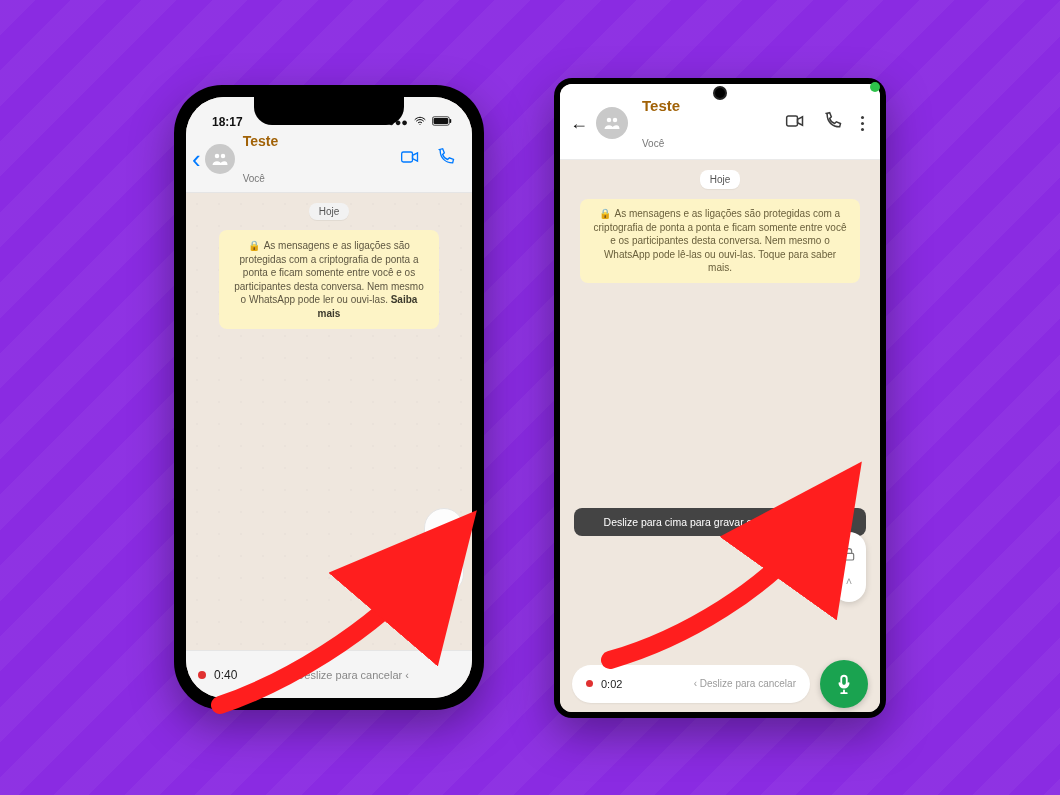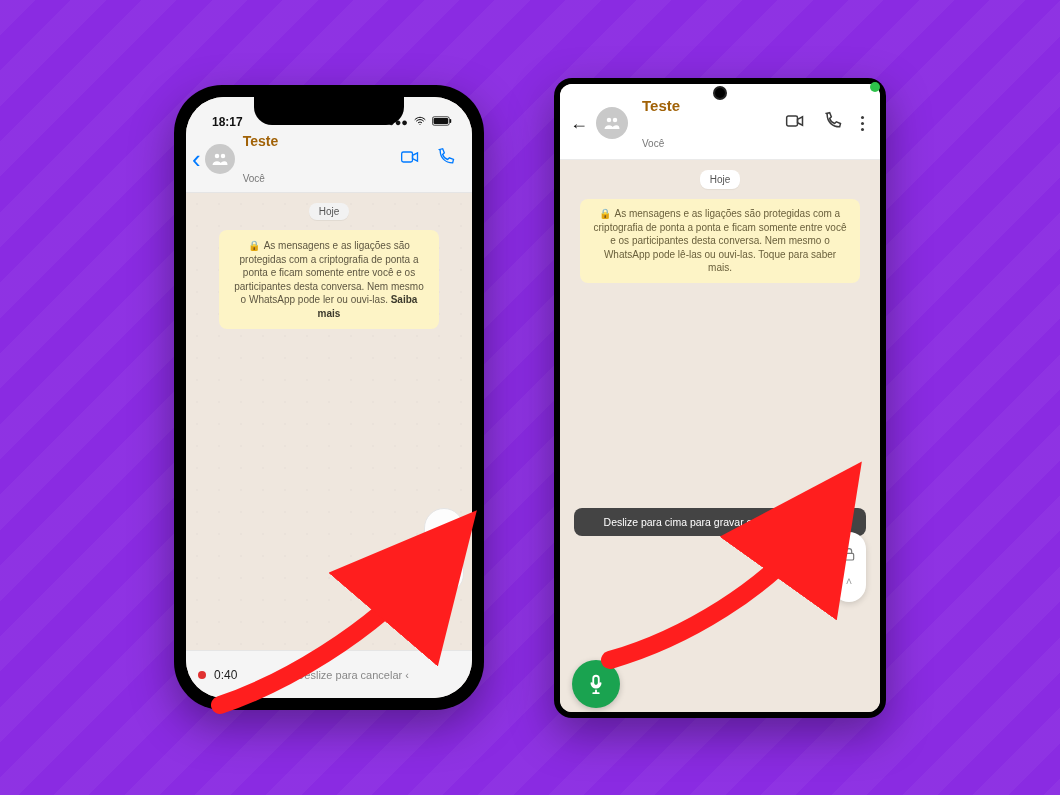--- a/index.html
+++ b/index.html
@@ -390,20 +390,27 @@
       <div class="and-lock-pill">
         <svg viewBox="0 0 24 24">
             <rect x="5" y="11" width="14" height="10" rx="2"></rect>
             <path d="M8 11V8a4 4 0 118 0v3"></path>
           </svg>
         <span class="chev">˄</span>
       </div>
     </div>
 
     <div class="and-input">
+      <div class="and-input-inner">
+        <span class="mic-dot"></span>
+        <span class="timer">0:02</span>
+        <span class="cancel">
+          <span>‹ </span><span>Deslize para cancelar</span>
+        </span>
+      </div>
       <div class="and-mic-fab">
         <svg viewBox="0 0 24 24">
             <path d="M12 14a3 3 0 003-3V6a3 3 0 10-6 0v5a3 3 0 003 3zm5-3a5 5 0 01-10 0M12 19v3M9 22h6" stroke="#fff" stroke-width="2" fill="none" stroke-linecap="round"></path>
           </svg>
       </div>
     </div>
 
   </div>
 </div>
 

